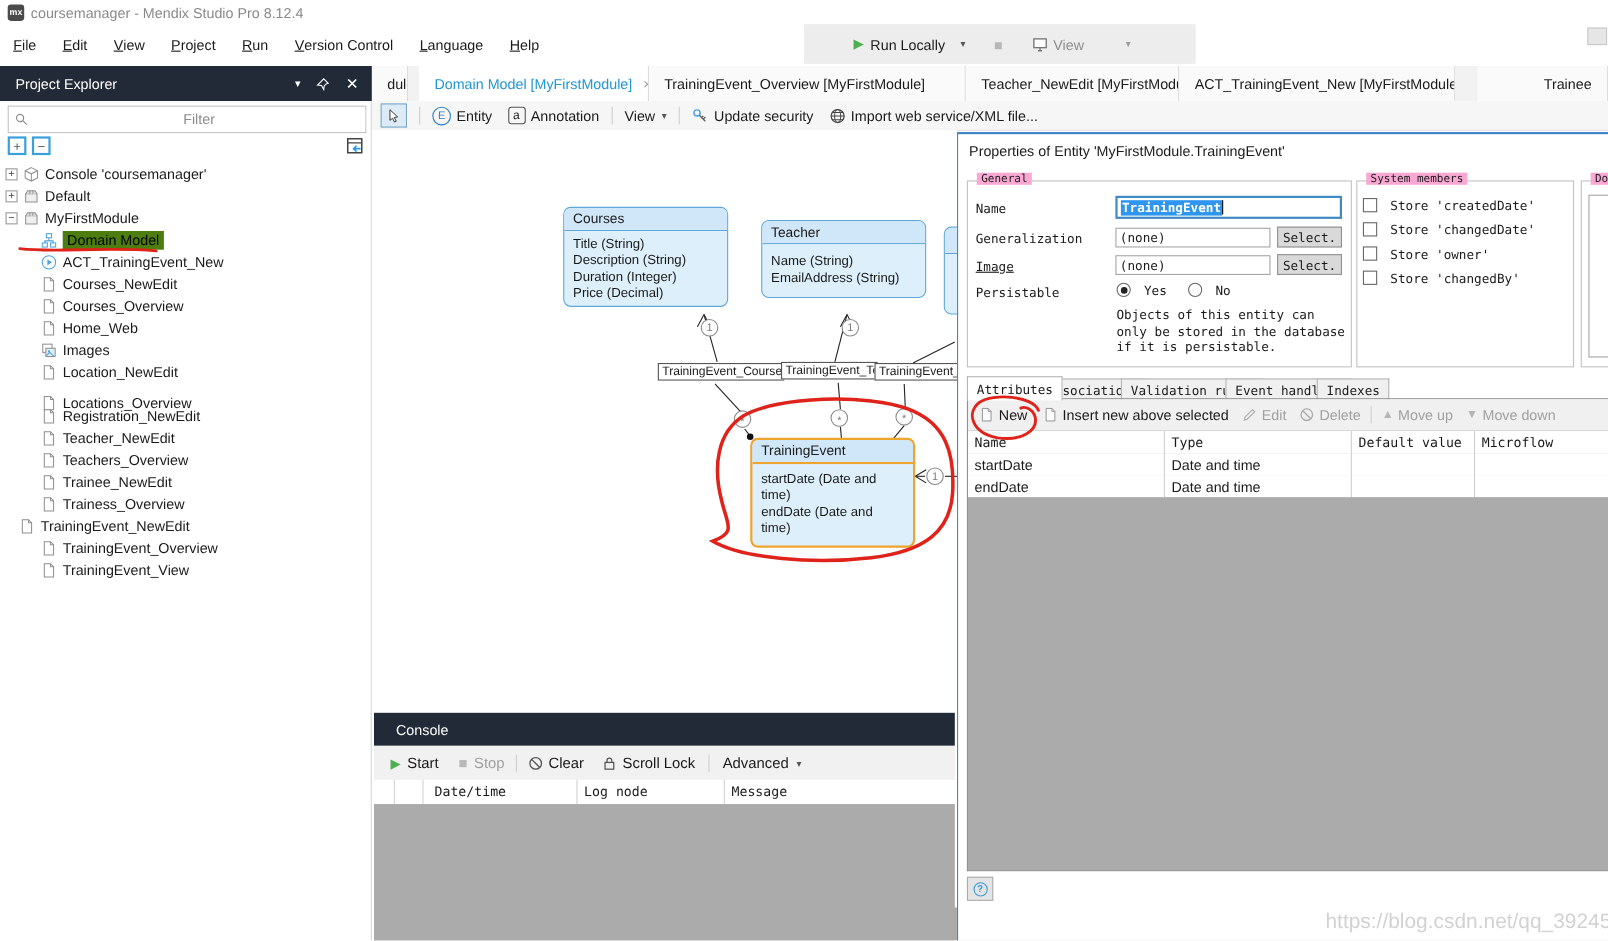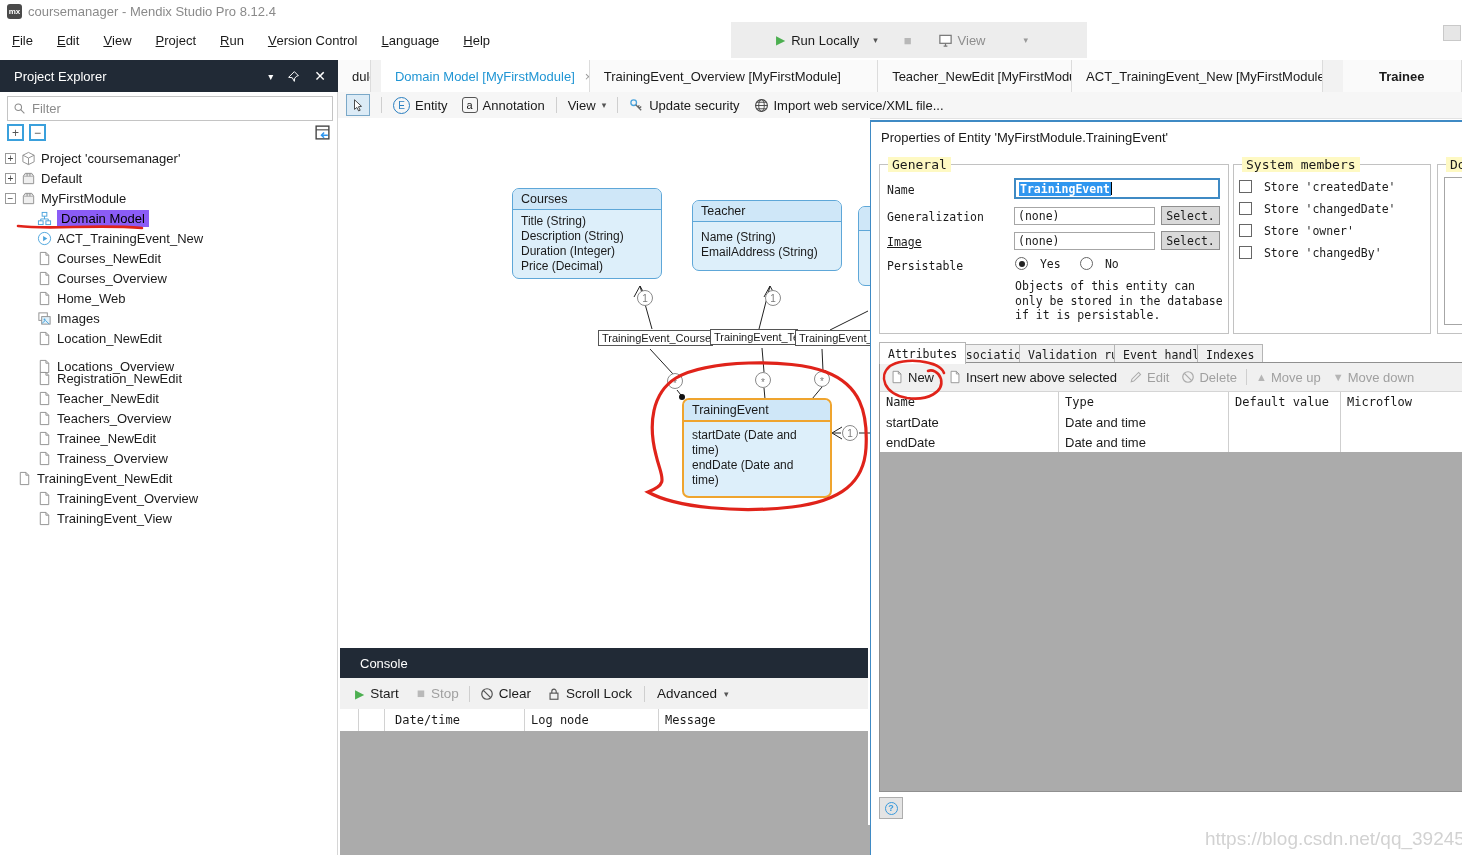--- a/index.html
+++ b/index.html
@@ -33,30 +33,30 @@
   .selecttool{width:22px;height:20px;border:1px solid #7aa8c8;background:#dcebf6;display:flex;align-items:center;justify-content:center;margin:0 4px 0 8px;}
   .circE{width:15px;height:15px;border:1.2px solid #2a7fc0;border-radius:50%;color:#2a7fc0;font-size:10px;
          display:flex;align-items:center;justify-content:center;margin-right:5px;}
   .boxa{width:14px;height:14px;border:1.2px solid #555;border-radius:3px;font-size:11px;display:flex;align-items:center;justify-content:center;margin-right:5px;}
   .tbitem{display:flex;align-items:center;padding:0 4px;}
   
   .pehdr{left:0;top:60px;width:338px;height:32px;background:#212a36;color:#fff;display:flex;align-items:center;font-size:13px;}
   .pehicons{margin-left:auto;display:flex;align-items:center;gap:14px;margin-right:12px;color:#fff;}
   .pepanel{left:0;top:92px;width:338px;height:763px;background:#fff;border-right:1px solid #d6d6d6;box-sizing:border-box;}
   .filterwrap{position:absolute;left:7px;top:4px;width:324px;height:23px;border:1px solid #c4c4c4;background:#fff;display:flex;align-items:center;}
-  .filterwrap input{border:none;outline:none;flex:1;font-family:"Liberation Sans",sans-serif;font-size:13px;color:#737373;}
+  .filterwrap input{border:none;outline:none;flex:1;font-family:"Liberation Sans",sans-serif;font-size:13px;color:#737373;text-align:center;}
   .filterwrap input::placeholder{color:#8c8c8c;}
   .pmbtn{position:absolute;top:32px;width:17px;height:17px;border:2px solid #3aa0dc;background:#fff;color:#555;
          display:flex;align-items:center;justify-content:center;font-size:12px;box-sizing:border-box;}
   .tree{position:absolute;left:0;top:56px;width:338px;}
   .titem{position:absolute;left:0;width:338px;height:20px;display:flex;align-items:center;}
   .expander{width:11px;height:11px;border:1px solid #9a9a9a;background:#fff;font-size:10px;line-height:9px;
             display:flex;align-items:center;justify-content:center;margin-left:5px;color:#444;box-sizing:border-box;}
   .tlabel{margin-left:5px;white-space:nowrap;}
-  .tlabel.sel{background:#8b5cf6;color:#000;padding:1px 4px;}
+  .tlabel.sel{background:#4d7c0f;color:#000;padding:1px 4px;}
   .ticon{margin-left:5px;flex:0 0 auto;}
   
   .canvas{left:338px;top:118px;width:532px;height:530px;background:#fff;overflow:hidden;}
   .entity{position:absolute;border:1px solid #5ea7d8;border-radius:7px;background:#ddeffa;box-shadow:0 0 0 0;}
   .entity .ehdr{border-bottom:1px solid #5ea7d8;background:#cfe7f8;border-radius:6px 6px 0 0;padding:3px 8px;font-size:12.5px;}
   .entity .ebody{padding:4px 8px;font-size:12px;line-height:15px;}
   .entity.sel{border:2px solid #efa42e;}
   .entity.sel .ehdr{border-bottom:2px solid #efa42e;}
   .assoclabel{position:absolute;background:#fff;border:1px solid #555;font-size:11px;padding:1px 3px;white-space:nowrap;overflow:hidden;}
   .multcirc{position:absolute;width:16px;height:16px;border:1px solid #8a8a8a;border-radius:50%;background:#fff;
@@ -64,21 +64,21 @@
   
   .conhdr{left:340px;top:648px;width:528px;height:30px;background:#212a36;color:#fff;display:flex;align-items:center;}
   .conbar{left:340px;top:678px;width:528px;height:31px;background:#f1f1f1;display:flex;align-items:center;font-size:13.5px;}
   .contable{left:340px;top:709px;width:528px;height:22px;background:#fff;border-bottom:1px solid #c9c9c9;}
   .concell{position:absolute;top:0;height:22px;border-left:1px solid #d2d2d2;display:flex;align-items:center;box-sizing:border-box;}
   .grayfill{background:#ababab;}
   
   .propwin{left:870px;top:120px;width:592px;height:768px;background:#fff;border-top:2px solid #3f8ac4;
            border-left:1px solid #3f8ac4;border-bottom:2px solid #3f8ac4;box-sizing:border-box;z-index:5;}
   .gbox{position:absolute;border:1px solid #c2c2c2;}
-  .gleg{position:absolute;top:-8px;left:8px;background:#fef9c3;padding:0 4px;font-size:13px;}
+  .gleg{position:absolute;top:-8px;left:8px;background:#f9a8d4;padding:0 4px;font-size:10px;}
   .plabel{position:absolute;font-size:11.5px;}
   .pinput{position:absolute;border:1px solid #a6a6a6;background:#fff;font-size:11.5px;display:flex;align-items:center;padding:0 3px;box-sizing:border-box;}
   .pbtn{position:absolute;border:1px solid #8f8f8f;background:#d9d9d9;font-size:11.5px;display:flex;align-items:center;justify-content:center;box-sizing:border-box;}
   .nameinput{border:2px solid #3f8ac4;}
   .selhl{background:#2f96ef;color:#fff;padding:0 1px;}
   .radio{width:13px;height:13px;border:1px solid #666;border-radius:50%;display:inline-block;position:relative;background:#fff;box-sizing:border-box;vertical-align:-2px;}
   .radio.on::after{content:"";position:absolute;left:2.5px;top:2.5px;width:6px;height:6px;border-radius:50%;background:#222;}
   .chk{width:13px;height:13px;border:1px solid #666;background:#fff;display:inline-block;box-sizing:border-box;vertical-align:-2px;}
   .ptab{position:absolute;height:20px;display:flex;align-items:center;padding:0 8px;font-size:11.5px;
         border:1px solid #b5b5b5;border-bottom:none;background:#f0f0f0;box-sizing:border-box;}
@@ -217,21 +217,21 @@
   <div class="tab" style="width:290px;">
       <span>TrainingEvent_Overview [MyFirstModule]</span>
     </div>
   <div class="tab" style="width:195px;">
       <span>Teacher_NewEdit [MyFirstModule]</span>
     </div>
   <div class="tab" style="width:252px;">
       <span>ACT_TrainingEvent_New [MyFirstModule]</span>
     </div>
   <div style="width:20px;background:#f2f2f2;"></div>
-  <div class="tab" style="width:120px;justify-content:center;font-weight:bold;">
+  <div class="tab" style="width:120px;justify-content:flex-end;">
       <span>Trainee</span>
     </div>
 </div>
 
 <div class="abs modelbar">
   <div class="selecttool">
     <svg width="14" height="14">
         <use href="#i-cursor"></use>
       </svg>
   </div>
@@ -286,21 +286,21 @@
   <svg class="abs" style="left:314px;top:32px;" width="17" height="17">
       <use href="#i-locate"></use>
     </svg>
 
   <div class="tree">
     <div class="titem" style="top:0px;">
       <span class="expander">+</span>
       <svg class="ticon" width="15" height="15">
           <use href="#i-cube"></use>
         </svg>
-      <span class="tlabel">Project 'coursemanager'</span>
+      <span class="tlabel">Console 'coursemanager'</span>
     </div>
     <div class="titem" style="top:20px;">
       <span class="expander">+</span>
       <svg class="ticon" width="15" height="15">
           <use href="#i-module"></use>
         </svg>
       <span class="tlabel">Default</span>
     </div>
     <div class="titem" style="top:40px;">
       <span class="expander">−</span>

